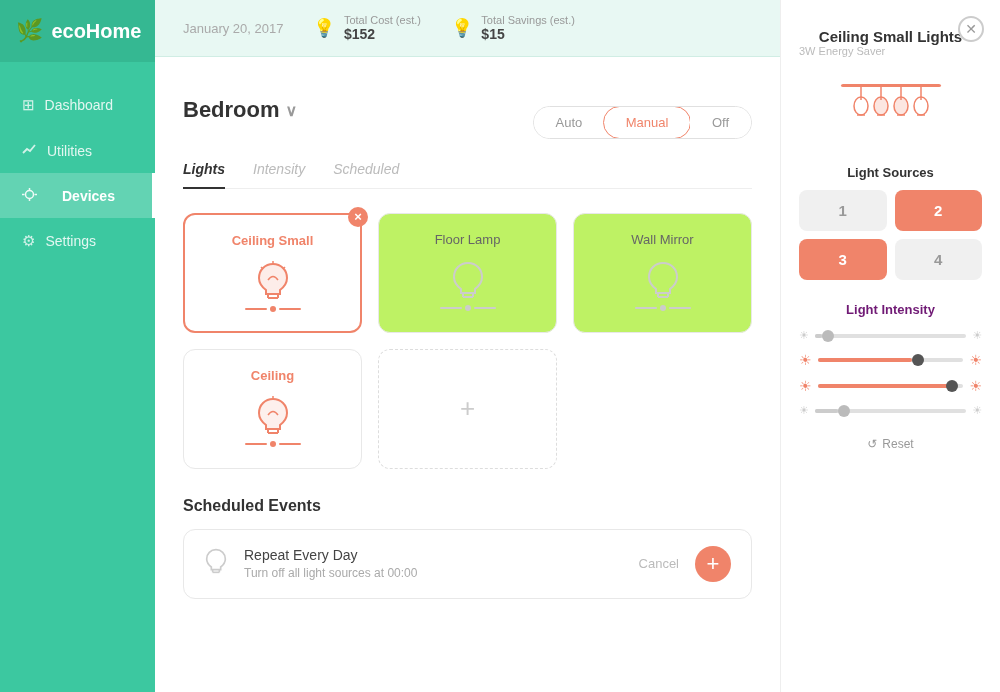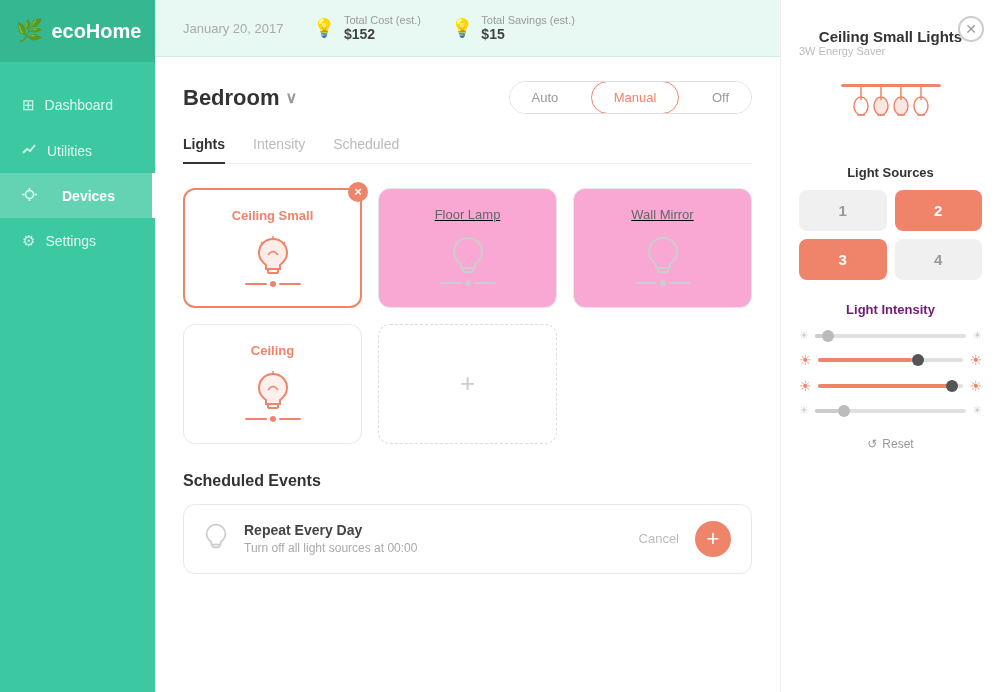--- a/index.html
+++ b/index.html
@@ -93,24 +93,25 @@
       color: #333;
       display: flex;
       align-items: center;
       gap: 6px;
       cursor: pointer;
     }
     .room-title .chevron { font-size: 16px; color: #999; }
     .mode-buttons {
       display: flex;
       align-items: center;
-      gap: 12px;
+      gap: 0;
       border: 1.5px solid #e0e0e0;
       border-radius: 24px;
       overflow: hidden;
+      margin-top: 25px;
     }
     .mode-btn {
       padding: 8px 22px;
       font-size: 13px;
       cursor: pointer;
       border: none;
       background: white;
       color: #999;
     }
     .mode-btn.active {
@@ -128,20 +129,21 @@
       margin-bottom: 24px;
       border-bottom: 1.5px solid #eee;
     }
     .tab {
       padding-bottom: 10px;
       font-size: 14px;
       color: #bbb;
       cursor: pointer;
       border-bottom: 2.5px solid transparent;
       margin-bottom: -1.5px;
+      font-style: italic;
     }
     .tab.active {
       color: #333;
       font-weight: 600;
       border-bottom-color: #333;
     }
 
     
     .device-grid {
       display: grid;
@@ -158,21 +160,21 @@
       align-items: center;
       cursor: pointer;
       background: white;
       position: relative;
       min-height: 120px;
     }
     .device-card.active-card {
       border-color: #f0846a;
       border-width: 2px;
     }
-    .device-card.inactive { background: #f9a8d4; border-color: #e8e8e8; text-decoration: underline; }
+    .device-card.inactive { background: #bef264; border-color: #e8e8e8; }
     .device-name {
       font-size: 13px;
       color: #666;
       margin-bottom: 12px;
       font-weight: 500;
     }
     .device-name.active-name { color: #f0846a; font-weight: 600; }
     .bulb-active { color: #f0846a; }
     .bulb-inactive { color: #ccc; }
     .device-slider {
@@ -208,21 +210,21 @@
       border: 1.5px solid #e8e8e8;
       border-radius: 12px;
       padding: 16px 20px;
       display: flex;
       align-items: center;
       gap: 16px;
       background: white;
     }
     .event-bulb { font-size: 22px; color: #ccc; }
     .event-info { flex: 1; }
-    .event-title { font-size: 14px; font-weight: 700; color: #444; margin-bottom: 3px; }
+    .event-title { font-size: 14px; font-weight: 400; color: #444; margin-bottom: 3px; }
     .event-desc { font-size: 12px; color: #aaa; }
     .event-cancel {
       font-size: 13px; color: #bbb; cursor: pointer;
       background: none; border: none;
     }
     .event-add-btn {
       width: 36px; height: 36px; background: #f0846a;
       border-radius: 50%; display: flex; align-items: center; justify-content: center;
       color: white; font-size: 22px; cursor: pointer;
       flex-shrink: 0;

